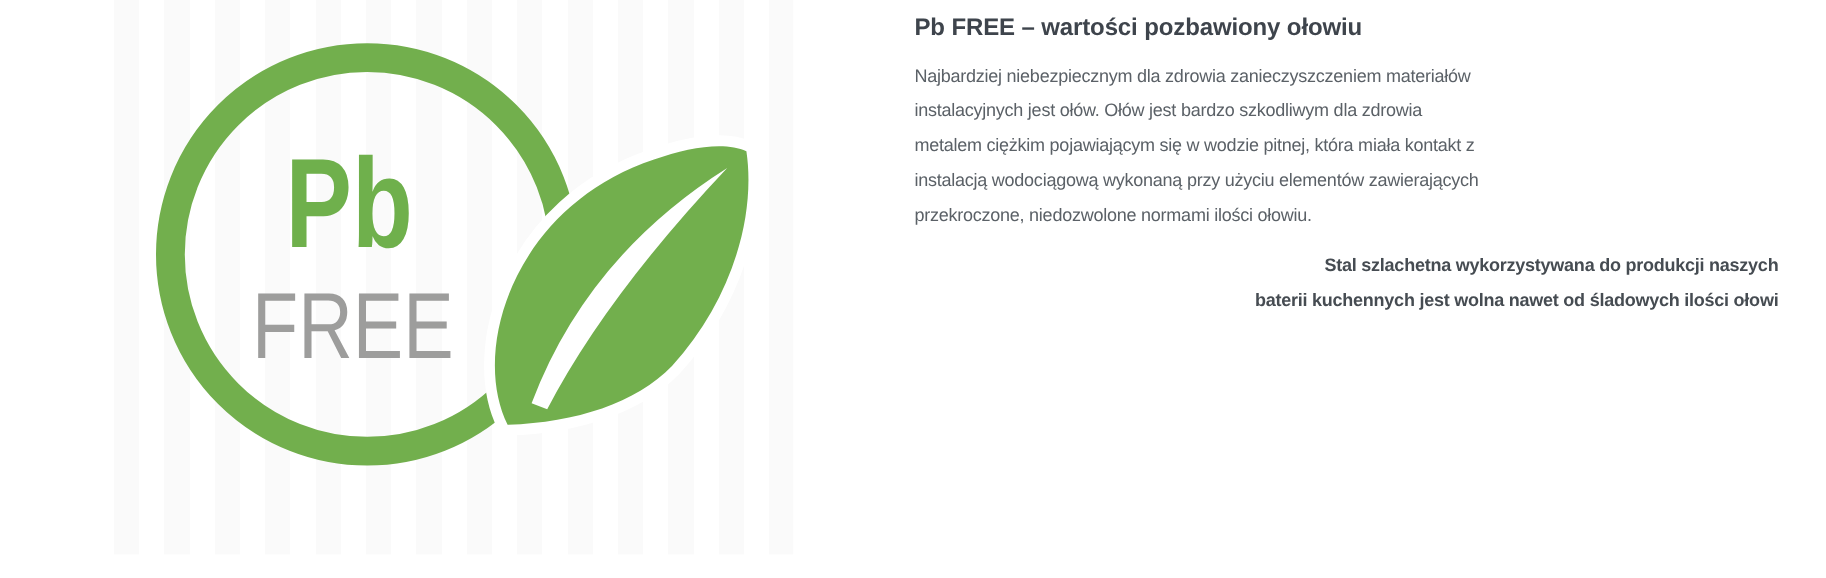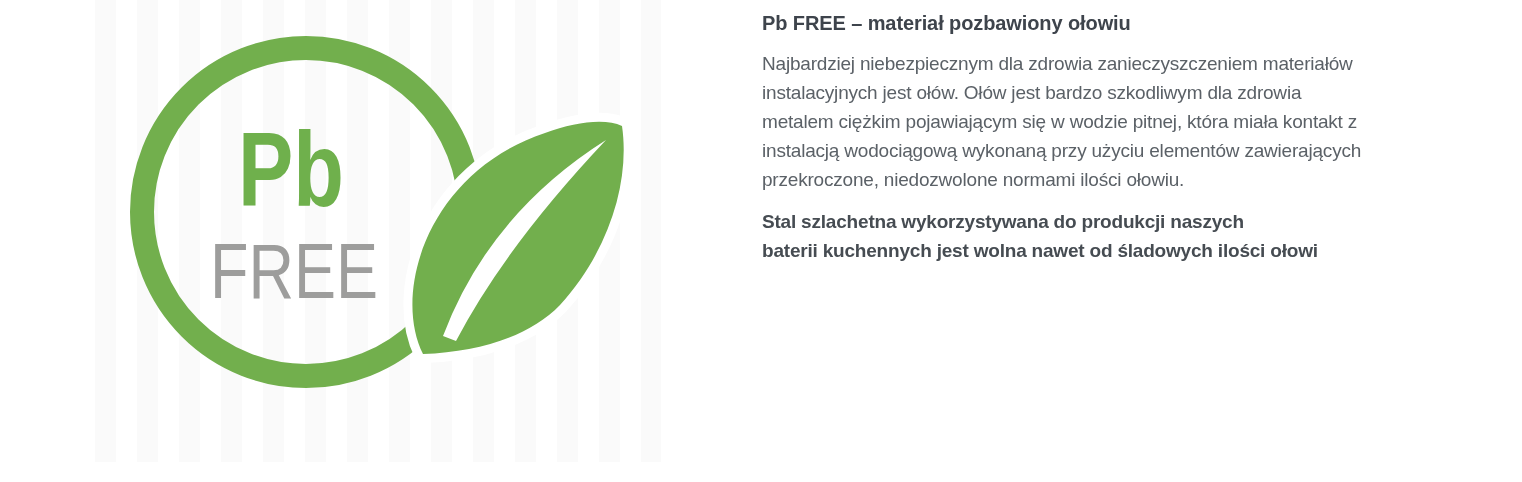--- a/index.html
+++ b/index.html
@@ -41,29 +41,30 @@
     margin: 10px 0 0 0;
     font-size: 20px;
     line-height: 26px;
     font-weight: bold;
     color: #3e444c;
     letter-spacing: -0.1px;
     white-space: nowrap;
   }
   .article p {
     margin: 13px 0 0 0;
-    font-size: 19px;
+    font-size: 15px;
     line-height: 29px;
     color: #5b6167;
     letter-spacing: -0.2px;
     white-space: nowrap;
   }
   .article p.bold {
     font-weight: bold;
     color: #464c52;
+    text-align: right;
   }
 </style>
 </head>
 <body>
 
 <div class="screen">
 
   <div class="logo-panel">
     <div class="logo-stripes"></div>
     <svg class="logo-svg" width="760" height="482" viewBox="0 0 760 482" aria-hidden="true">
@@ -76,20 +77,20 @@
 
       <path d="M 443 336 Q 489 214 606 140 Q 505 247 456 341 Z" fill="#ffffff"></path>
 
       <text x="291" y="206" text-anchor="middle" textLength="106" lengthAdjust="spacingAndGlyphs" font-family="Liberation Sans, sans-serif" font-weight="700" font-size="106" fill="#6fb04c">Pb</text>
 
       <text x="294" y="298" text-anchor="middle" textLength="168" lengthAdjust="spacingAndGlyphs" font-family="Liberation Sans, sans-serif" font-weight="400" font-size="78" fill="#9d9d9c">FREE</text>
     </svg>
   </div>
 
   <div class="article">
-    <h2 class="article-heading">Pb FREE – materiał pozbawiony ołowiu</h2>
+    <h2 class="article-heading">Pb FREE – wartości pozbawiony ołowiu</h2>
     <div>
         <p>Najbardziej niebezpiecznym dla zdrowia zanieczyszczeniem materiałów<br>instalacyjnych jest ołów. Ołów jest bardzo szkodliwym dla zdrowia<br>metalem ciężkim pojawiającym się w wodzie pitnej, która miała kontakt z<br>instalacją wodociągową wykonaną przy użyciu elementów zawierających<br>przekroczone, niedozwolone normami ilości ołowiu.</p>
         <p class="bold">Stal szlachetna wykorzystywana do produkcji naszych<br>baterii kuchennych jest wolna nawet od śladowych ilości ołowi</p>
       </div>
   </div>
 
 </div>
 
 </body></html>

